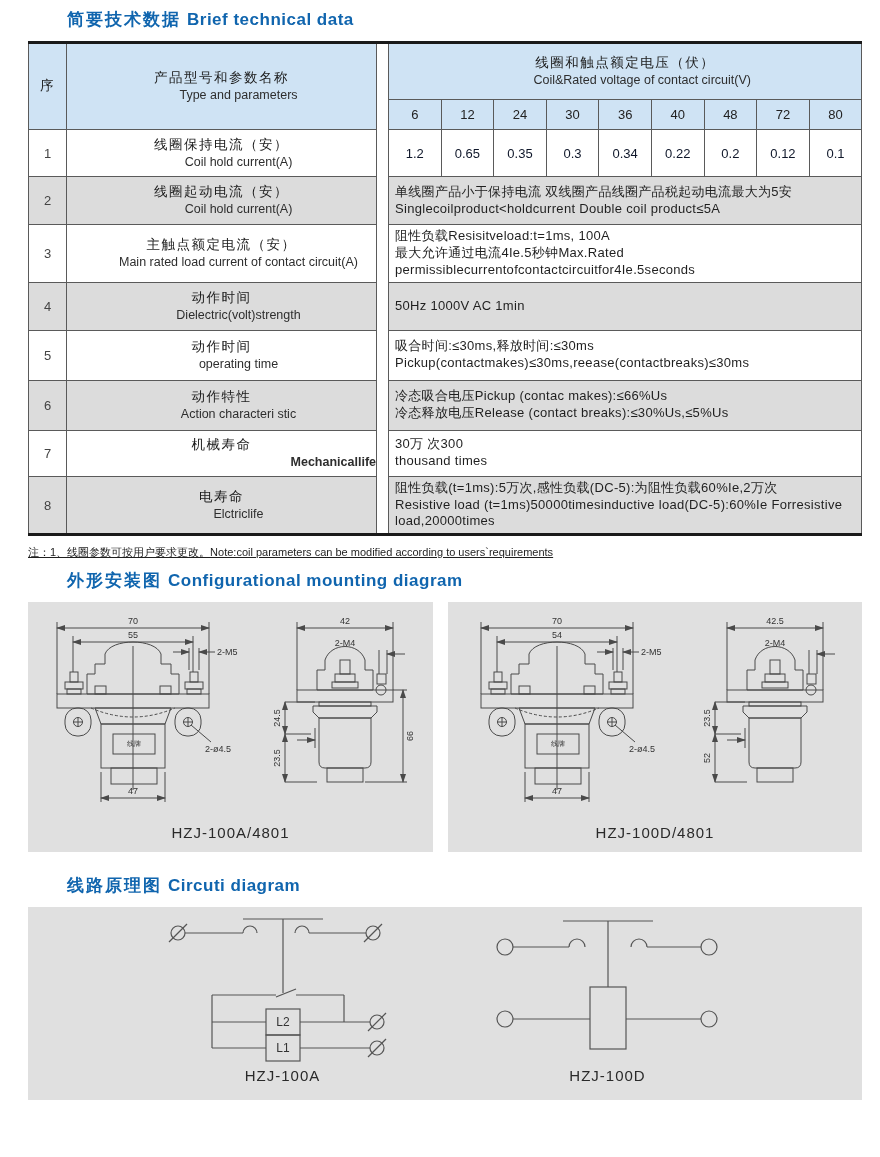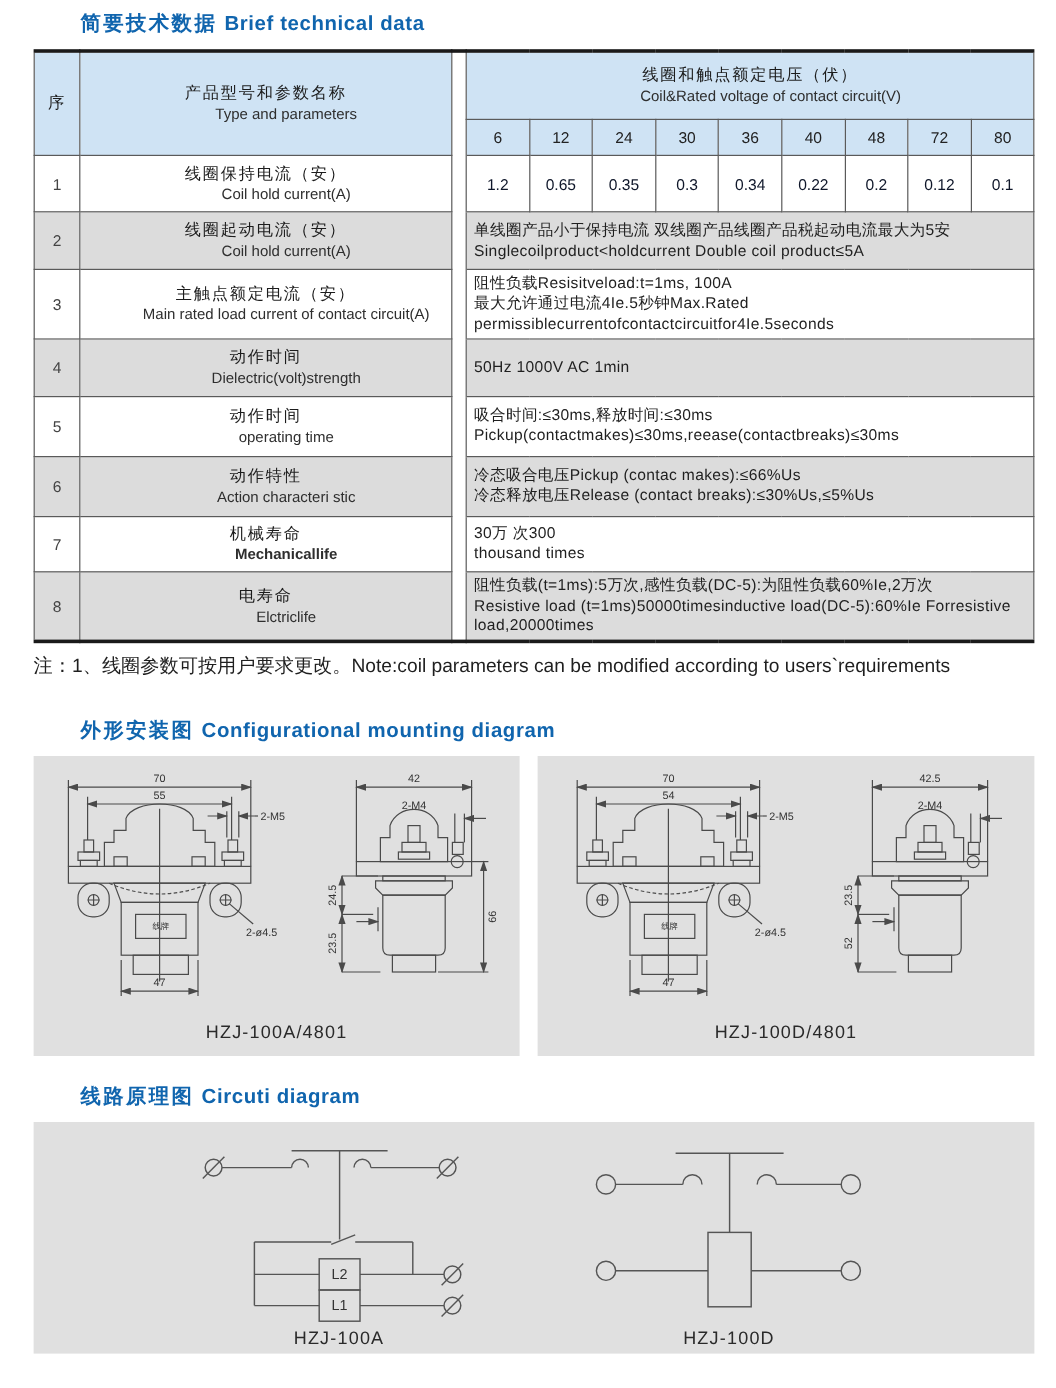--- a/index.html
+++ b/index.html
@@ -24,35 +24,35 @@
   .vnum{font-size:13px; color:#222;}
   tbody td.rownum{font-size:13px; color:#444;}
   tbody td.val{font-size:13px; color:#0f172a;}
   tbody td.merged{text-align:left; padding:3px 6px;}
   tbody td.merged .line{font-size:13px; color:#1f1f1f; line-height:1.3; text-align:left; letter-spacing:.3px;}
   tbody tr.band td:not(.spacer){background:var(--band);}
   tbody tr:nth-child(1){height:47px;} tbody tr:nth-child(2){height:48px;}
   tbody tr:nth-child(3){height:52px;} tbody tr:nth-child(4){height:48px;}
   tbody tr:nth-child(5){height:50px;} tbody tr:nth-child(6){height:50px;}
   tbody tr:nth-child(7){height:46px;} tbody tr:nth-child(8){height:53px;}
-  tbody tr:nth-child(7) .en{font-weight:bold;}
+  tbody tr:nth-child(7) .en{font-weight:bold;text-align:right;}
 
   
-  .notes{margin:8px 0 28px 0; font-size:16px; color:#1f1f1f;}
+  .notes{margin:8px 0 8px 0; font-size:11px; color:#1f1f1f;text-decoration:underline;}
   .notes .n1{line-height:1.55;}
   .notes .n2{line-height:1.55; padding-left:37px;}
 
   
   .mount-row{display:flex; gap:15px; margin-bottom:22px;}
   .panel{background:var(--panel);}
   .mount-panel{width:405px; height:250px; display:flex; flex-direction:column; align-items:center; padding-top:4px;}
   .mount-panel.right{width:414px;}
   .mount-caption,.circ-caption{font-size:15px; letter-spacing:1px; color:#2a2a2a; text-align:right;}
   .mount-caption{margin-top:2px;}
-  .circuit-panel{width:834px; height:193px; display:flex; justify-content:center; gap:55px; padding-top:12px;}
+  .circuit-panel{width:834px; height:193px; display:flex; justify-content:center; gap:55px; padding-top:0;}
   .circ-block{display:flex; flex-direction:column; align-items:center;}
 
   svg .ln{stroke:#4a4a4a; stroke-width:1; fill:none;}
   svg .dash{stroke:#4a4a4a; stroke-width:1; fill:none; stroke-dasharray:3 2;}
   svg text{fill:#333; font-size:9px; font-family:"Liberation Sans","DejaVu Sans",sans-serif;}
   svg text.tag{font-size:7px;}
   svg .cln{stroke:#555; stroke-width:1.2; fill:none;}
   svg text.coil{font-size:12px; fill:#333;}
 </style>
 </head>

